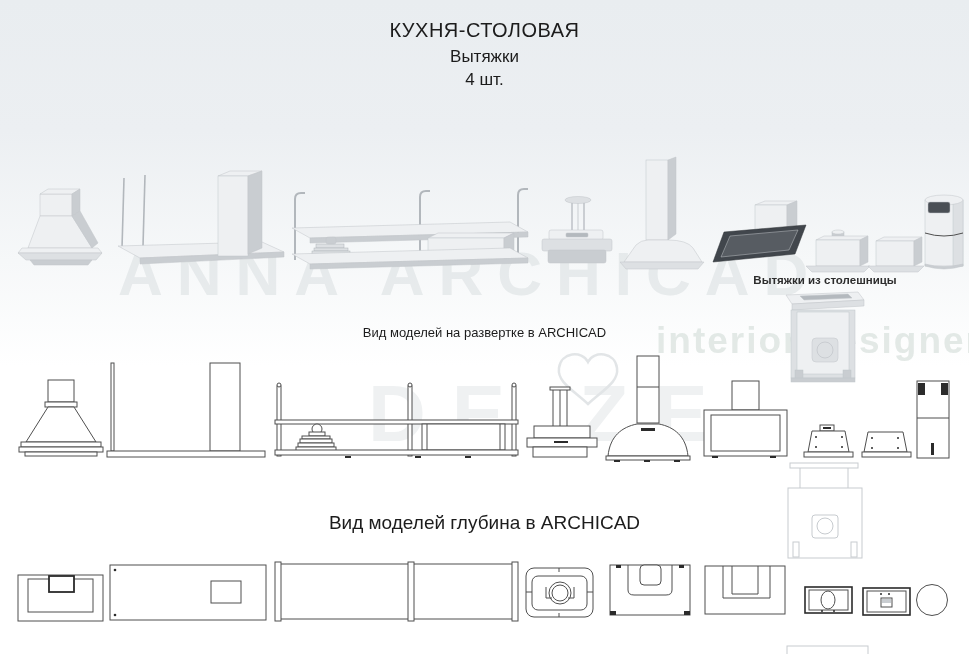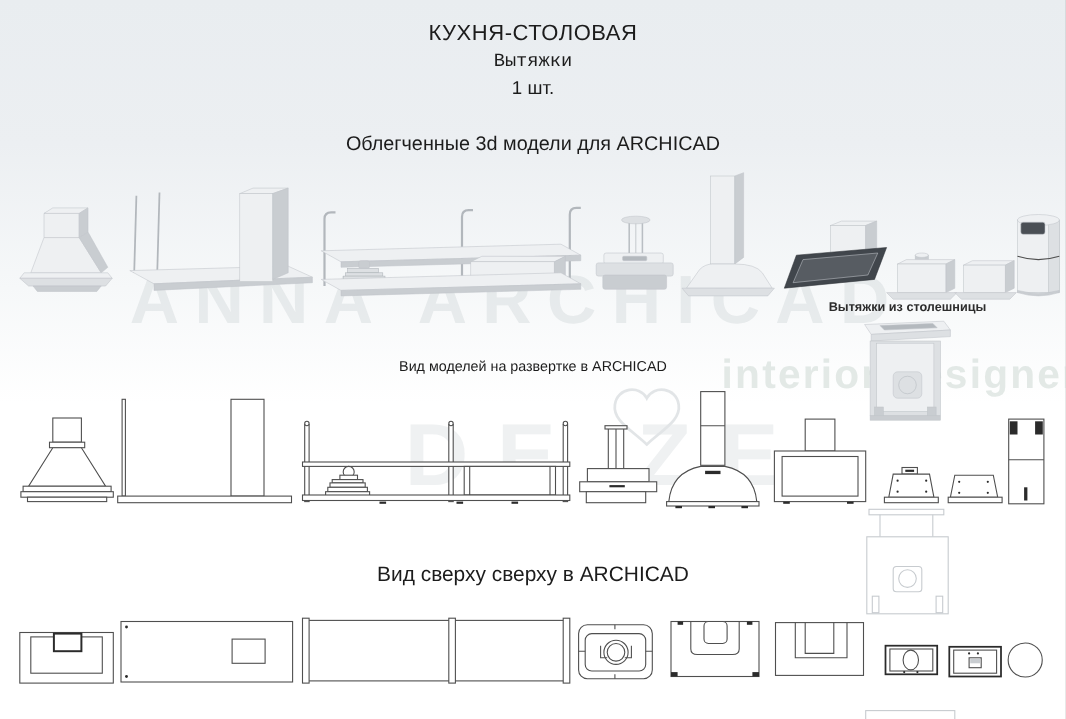--- a/index.html
+++ b/index.html
@@ -3,21 +3,21 @@
 <meta charset="utf-8">
 <style>
   html,body{margin:0;padding:0;background:#888;}
   .page{
     position:relative;width:969px;height:654px;margin:0 auto;overflow:hidden;
     background:linear-gradient(180deg,#e9edf0 0%,#eceff2 20%,#f6f8f9 40%,#ffffff 56%,#ffffff 100%);
     font-family:"Liberation Sans","DejaVu Sans",sans-serif;color:#1c1c1c;
   }
   .ctr{position:absolute;left:0;width:100%;text-align:center;white-space:nowrap;}
   .h-title{top:19px;font-size:20px;letter-spacing:.5px;}
-  .h-cat{top:47px;font-size:17px;font-family:Liberation Mono, monospace;}
+  .h-cat{top:47px;font-size:17px;}
   .h-count{top:70px;font-size:17px;}
   .h-note1{top:92px;font-size:18px;}
   .h-note2{top:120px;font-size:18px;}
   .sec-h1{top:325px;font-size:13px;}
   .sec-h2{top:512px;font-size:19px;}
   .ct-label{position:absolute;left:752px;top:274px;width:146px;text-align:center;
     font-size:11.5px;font-weight:700;color:#2d2d2d;}
   
   .wm{position:absolute;z-index:0;pointer-events:none;font-weight:700;white-space:nowrap;}
   .wm-name{left:118px;top:238px;font-size:62px;letter-spacing:14px;color:rgba(214,219,222,.50);}
@@ -45,22 +45,21 @@
 
   <div class="wm wm-name">ANNA ARCHICAD</div>
   <div class="wm wm-role">interior designer</div>
   <div class="wm wm-brand">DE ZE</div>
   <svg class="wm-heart" width="72" height="62" viewBox="0 0 70 62">
     <path d="M35 14 C29 2 8 4 6 20 C4 34 20 42 35 56 C50 42 66 34 64 20 C62 4 41 2 35 14 Z" fill="none" stroke="rgba(224,228,230,.95)" stroke-width="2.5"></path>
   </svg>
 
   <div class="ctr h-title lbl">КУХНЯ-СТОЛОВАЯ</div>
   <div class="ctr h-cat lbl">Вытяжки</div>
-  <div class="ctr h-count lbl">1 шт.</div>
-  <div class="ctr h-note2 lbl">Облегченные 3d модели для  ARCHICAD</div>
+  <div class="ctr h-count lbl">4 шт.</div>
 
   <svg class="row" style="top:150px" width="969" height="240" viewBox="0 150 969 240">
     <g class="g3d" aria-label="classic pyramid hood">
       <polygon class="f1" points="40,194 72,194 72,216 40,216"></polygon>
       <polygon class="f1" points="40,194 48,189 80,189 72,194" fill="#f4f5f6"></polygon>
       <polygon class="f3" points="72,194 80,189 80,211 72,216"></polygon>
       <polygon class="f1" points="28,248 40,216 72,216 92,248"></polygon>
       <polygon class="f3" points="72,216 80,211 98,243 92,248"></polygon>
       <polygon class="f1" points="22,248 98,248 102,253 18,253"></polygon>
       <polygon class="f2" points="18,253 102,253 96,260 26,260"></polygon>
@@ -247,21 +246,21 @@
       <line class="faintt" x1="800" y1="468" x2="800" y2="488"></line>
       <line class="faintt" x1="848" y1="468" x2="848" y2="488"></line>
       <rect class="faint" x="788" y="488" width="74" height="70"></rect>
       <rect class="faint" x="812" y="515" width="26" height="23" rx="3"></rect>
       <circle class="faintt" cx="825" cy="526" r="8"></circle>
       <rect class="faint" x="793" y="542" width="6" height="15"></rect>
       <rect class="faint" x="851" y="542" width="6" height="15"></rect>
     </g>
   </svg>
 
-  <div class="ctr sec-h2 lbl">Вид сверху сверху в ARCHICAD</div>
+  <div class="ctr sec-h2 lbl">Вид моделей глубина в ARCHICAD</div>
 
   <svg class="row" style="top:555px" width="969" height="99" viewBox="0 555 969 99">
     <g aria-label="classic pyramid hood">
       <rect class="ln" x="18" y="575" width="85" height="46"></rect>
       <rect class="ln" x="28" y="579" width="65" height="33"></rect>
       <rect x="49" y="576" width="25" height="16" fill="#fff" stroke="#2b2b2b" stroke-width="1.8"></rect>
     </g>
     <g aria-label="island flat hood with chimney column">
       <rect class="ln" x="110" y="565" width="156" height="55"></rect>
       <rect class="ln" x="211" y="581" width="30" height="22"></rect>

